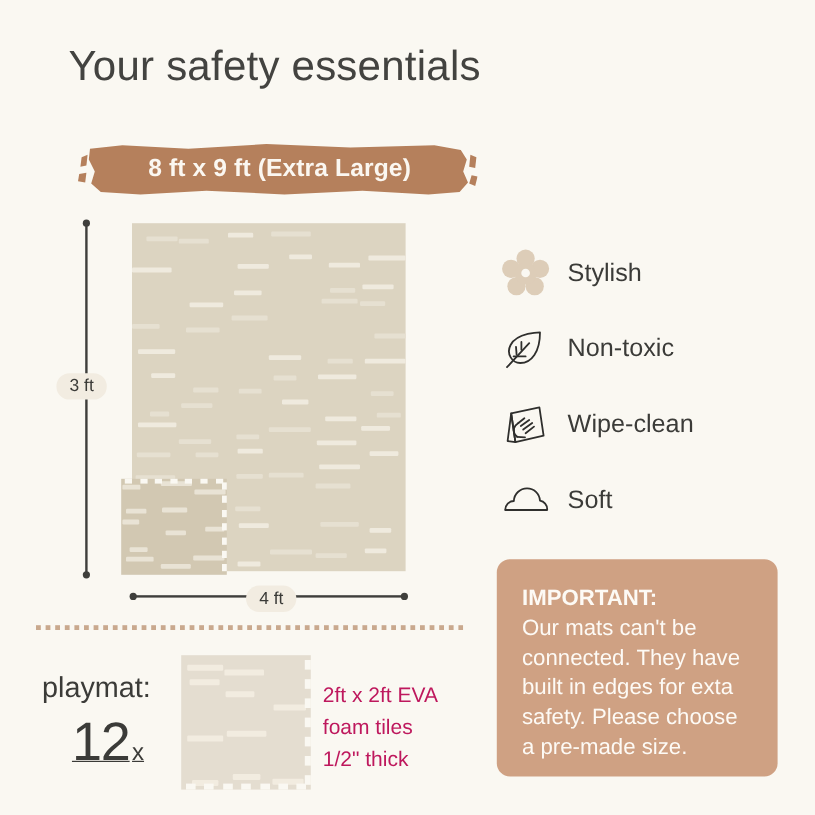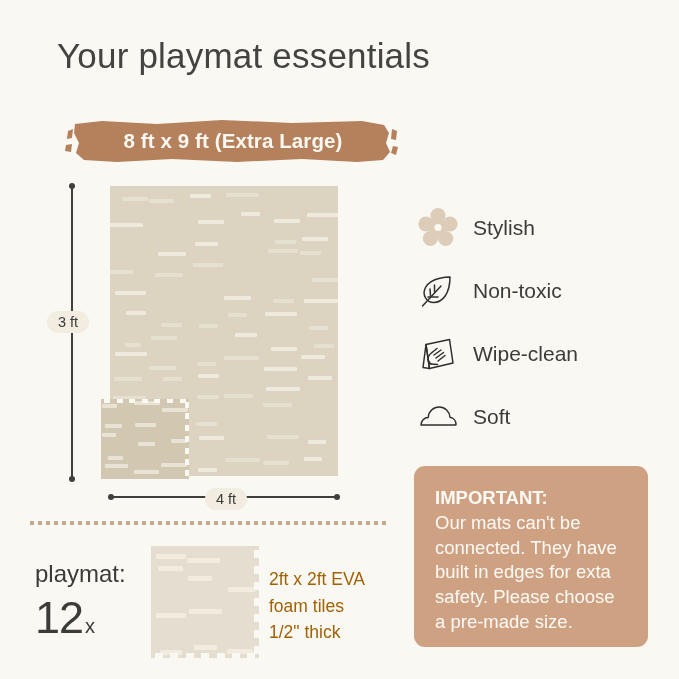--- a/index.html
+++ b/index.html
@@ -87,43 +87,43 @@
   #divider{
     position:absolute;left:30px;top:521px;width:356px;height:4px;
     background-image:linear-gradient(to right,#c9a98e 0 4px,transparent 4px 8px);
     background-size:8px 4px;background-repeat:repeat-x;
   }
 
   
   #set-includes{position:absolute;left:35px;top:560px;width:110px;text-align:left;}
   #set-includes .si-line{font-size:24px;color:#3b3b38;line-height:1.17;}
   #set-includes .si-count{
-    text-align:left;margin-top:4px;white-space:nowrap;
+    text-align:center;margin-top:4px;white-space:nowrap;text-decoration:underline;
   }
   #set-includes .si-count .num{font-size:45px;color:#3b3b38;letter-spacing:-1px;}
   #set-includes .si-count .x{font-size:20px;color:#3b3b38;margin-left:2px;}
 
   #big-tile{
     position:absolute;left:151px;top:546px;
     width:108px;height:112px;background:#e4ddd0;
   }
   #big-tile .notch{position:absolute;background:#faf8f2;}
   .btile-dash{position:absolute;background:#f2ece0;border-radius:1px;}
 
   #tile-desc{
     position:absolute;left:269px;top:566px;width:150px;
-    font-size:17.5px;line-height:1.52;color:#a16207;
+    font-size:17.5px;line-height:1.52;color:#be185d;
   }
 </style>
 </head>
 <body>
 
 <div class="stage">
 
-  <div id="page-title">Your playmat essentials</div>
+  <div id="page-title">Your safety essentials</div>
 
   <div id="size-badge">
     <svg width="336" height="44" viewBox="0 0 336 44">
       <path d="M13,5 L40,2 L95,5 L160,1 L230,4 L300,2 L322,6 L327,14 L324,24 L328,33 L321,41 L295,43 L240,40 L175,43 L110,40 L55,43 L22,41 L14,34 L17,24 L12,14 Z" fill="#b5805c"></path>
       <path d="M6,12 L11,10 L10,19 L5,20 Z" fill="#b5805c"></path>
       <path d="M4,26 L10,25 L9,33 L3,32 Z" fill="#b5805c"></path>
       <path d="M330,10 L335,12 L334,21 L329,20 Z" fill="#b5805c"></path>
       <path d="M331,27 L336,28 L334,36 L329,34 Z" fill="#b5805c"></path>
     </svg>
     <div class="badge-label">8 ft x 9 ft (Extra Large)</div>

